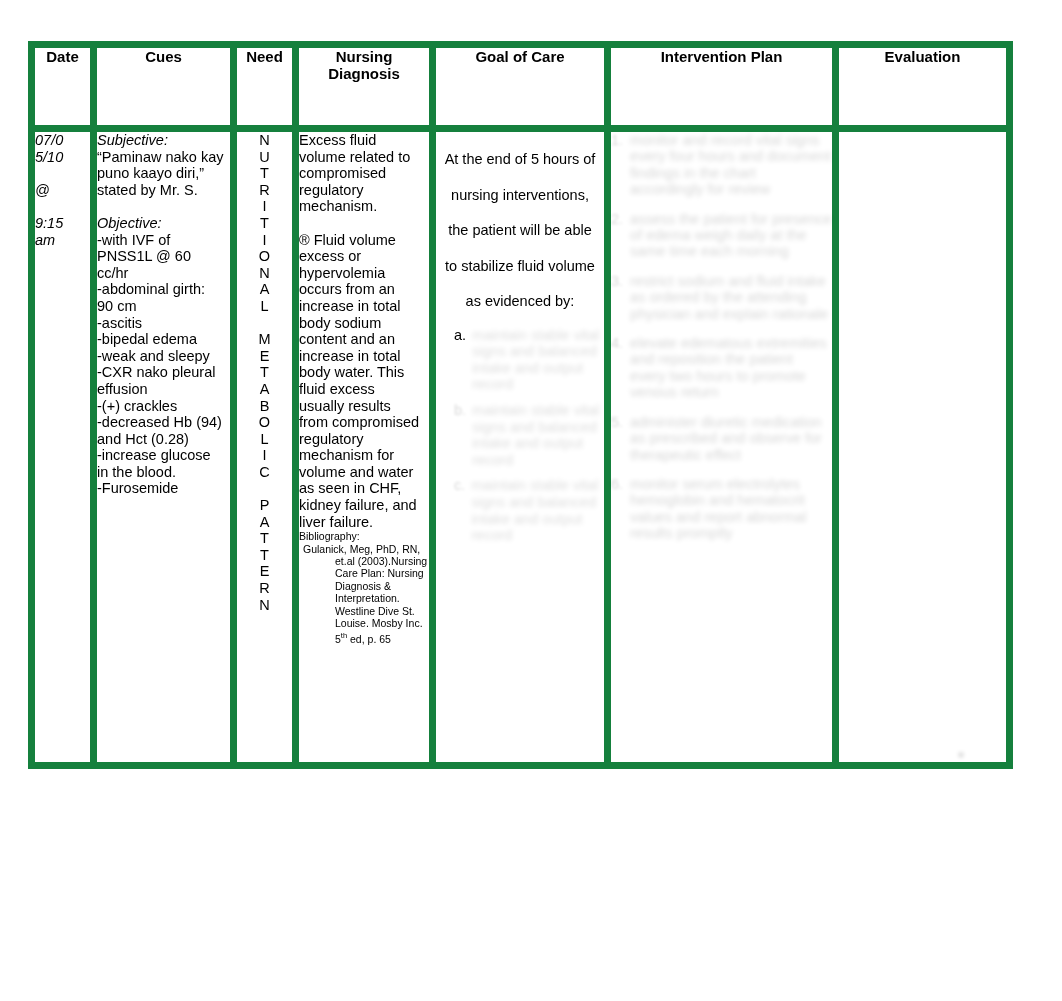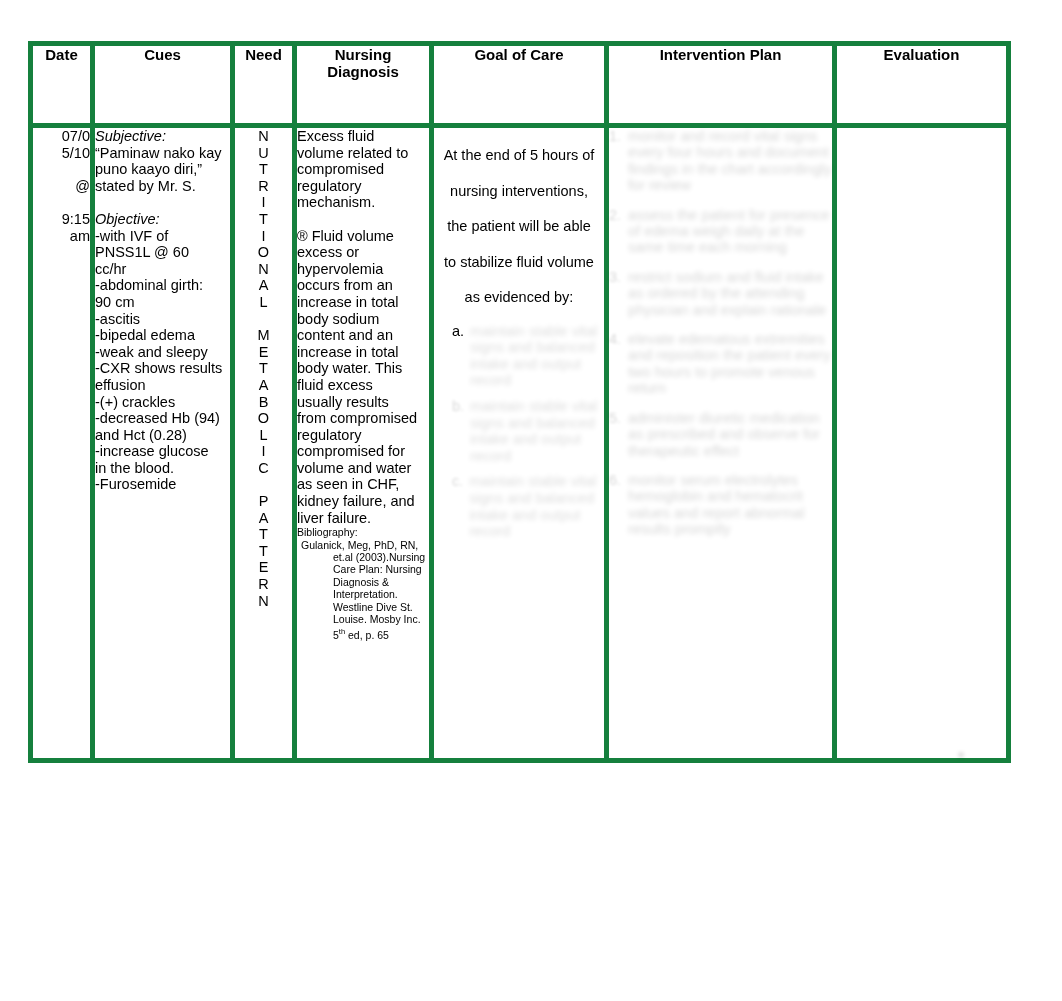--- a/index.html
+++ b/index.html
@@ -30,21 +30,21 @@
     position: absolute;
     left: 28px;
     top: 41px;
     width: 978px;
     border-collapse: collapse;
     table-layout: fixed;
   }
 
   .ncp-table td,
   .ncp-table th {
-    border: 5px solid #15803d;
+    border: 7px solid #15803d;
     vertical-align: top;
     padding: 0;
     background: #ffffff;
   }
 
   
   .col-date  { width: 62px; }
   .col-cues  { width: 140px; }
   .col-need  { width: 62px; }
   .col-diag  { width: 137px; }
@@ -69,23 +69,24 @@
   
   tbody td {
     height: 630px;
     font-size: 14.5px;
     line-height: 16.6px;
     padding: 11px 4px 4px 4px;
   }
 
   
   .cell-date {
-    text-align: right;
+    text-align: left;
     padding-left: 0;
     padding-right: 0;
+    font-style: italic;
   }
   .date-line { display: block; white-space: nowrap; }
   .date-gap  { display: block; height: 16.6px; }
 
   
   .cell-cues {
     padding-left: 8px;
     padding-right: 2px;
     margin-left: 35px;
   }
@@ -269,21 +270,21 @@
           <span class="cues-head">Objective:</span>
           <div id="cues-objective">
               <span class="cues-line">-with IVF of</span>
               <span class="cues-line">PNSS1L @ 60</span>
               <span class="cues-line">cc/hr</span>
               <span class="cues-line">-abdominal girth:</span>
               <span class="cues-line">90 cm</span>
               <span class="cues-line">-ascitis</span>
               <span class="cues-line">-bipedal edema</span>
               <span class="cues-line">-weak and sleepy</span>
-              <span class="cues-line">-CXR shows results</span>
+              <span class="cues-line">-CXR nako pleural</span>
               <span class="cues-line">effusion</span>
               <span class="cues-line">-(+) crackles</span>
               <span class="cues-line">-decreased Hb (94)</span>
               <span class="cues-line"> and Hct (0.28)</span>
               <span class="cues-line">-increase glucose</span>
               <span class="cues-line">in the blood.</span>
               <span class="cues-line">-Furosemide</span>
             </div>
         </td>
 
@@ -337,21 +338,21 @@
               <span class="diag-stmt">occurs from an</span>
               <span class="diag-stmt">increase in total</span>
               <span class="diag-stmt">body sodium</span>
               <span class="diag-stmt">content and an</span>
               <span class="diag-stmt">increase in total</span>
               <span class="diag-stmt">body water. This</span>
               <span class="diag-stmt">fluid excess</span>
               <span class="diag-stmt">usually results</span>
               <span class="diag-stmt">from compromised</span>
               <span class="diag-stmt">regulatory</span>
-              <span class="diag-stmt">compromised for</span>
+              <span class="diag-stmt">mechanism for</span>
               <span class="diag-stmt">volume and water</span>
               <span class="diag-stmt">as seen in CHF,</span>
               <span class="diag-stmt">kidney failure, and</span>
               <span class="diag-stmt">liver failure.</span>
             </div>
           <div class="biblio">
             <span class="biblio-title">Bibliography:</span>
             <span class="biblio-author">Gulanick, Meg, PhD, RN,</span>
             <div id="biblio-cont">
                 <span class="biblio-cont">et.al (2003).Nursing</span>

